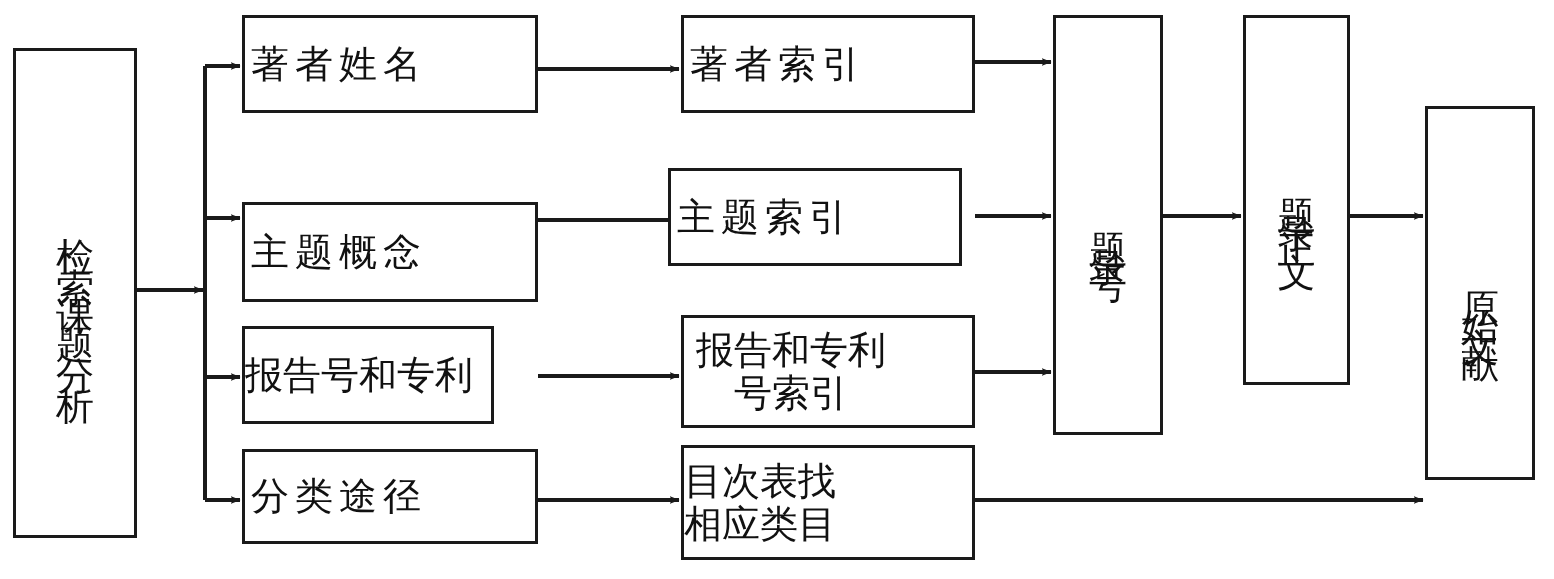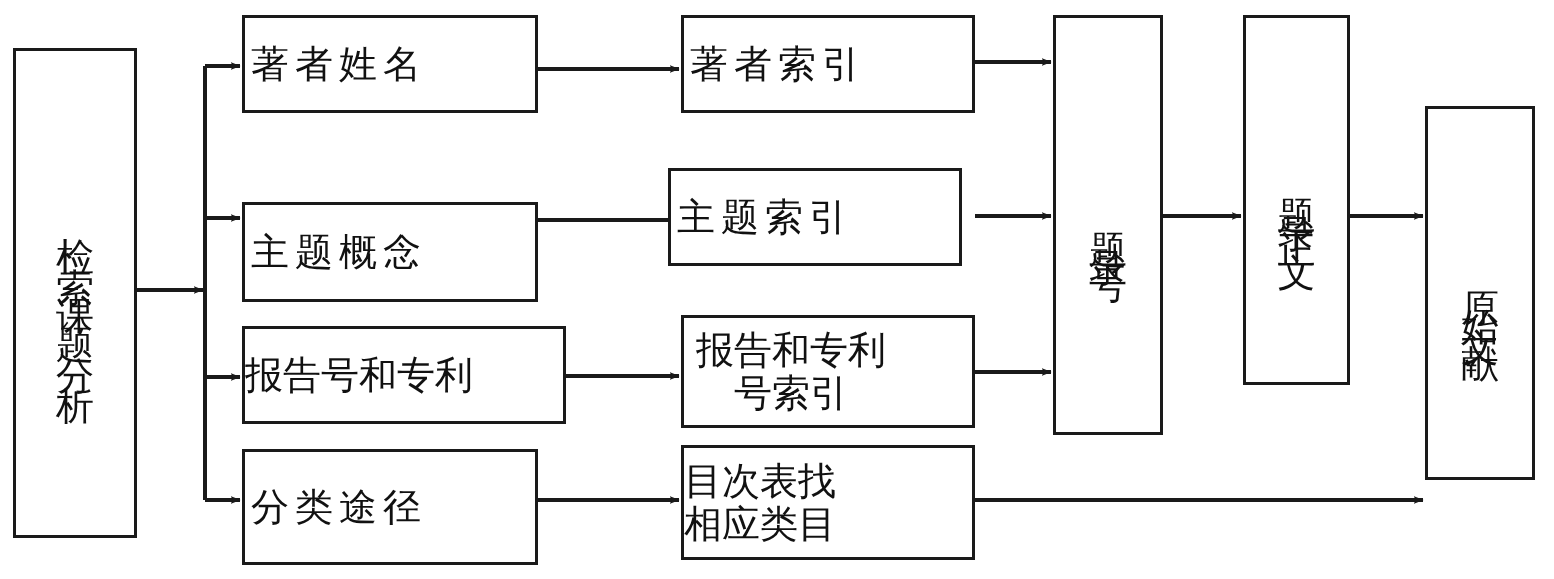--- a/index.html
+++ b/index.html
@@ -146,25 +146,25 @@
   </div>
 
   <div class="node" style="left:242px; top:15px; width:296px; height:98px;">
     <span class="label">著者姓名</span>
   </div>
 
   <div class="node" style="left:242px; top:166px; width:296px; height:100px;margin-top:36px;">
     <span class="label">主题概念</span>
   </div>
 
-  <div class="node tight" style="left:242px; top:326px; width:324px; height:98px;">
+  <div class="node tight" style="left:242px; top:326px; width:252px; height:98px;">
     <span class="label">报告号和专利</span>
   </div>
 
-  <div class="node" style="left:242px; top:449px; width:296px; height:116px;">
+  <div class="node" style="left:242px; top:449px; width:296px; height:95px;">
     <span class="label">分类途径</span>
   </div>
 
   <div class="node" style="left:681px; top:15px; width:294px; height:98px;">
     <span class="label">著者索引</span>
   </div>
 
   <div class="node" style="left:668px; top:168px; width:294px; height:98px;">
     <span class="label">主题索引</span>
   </div>

